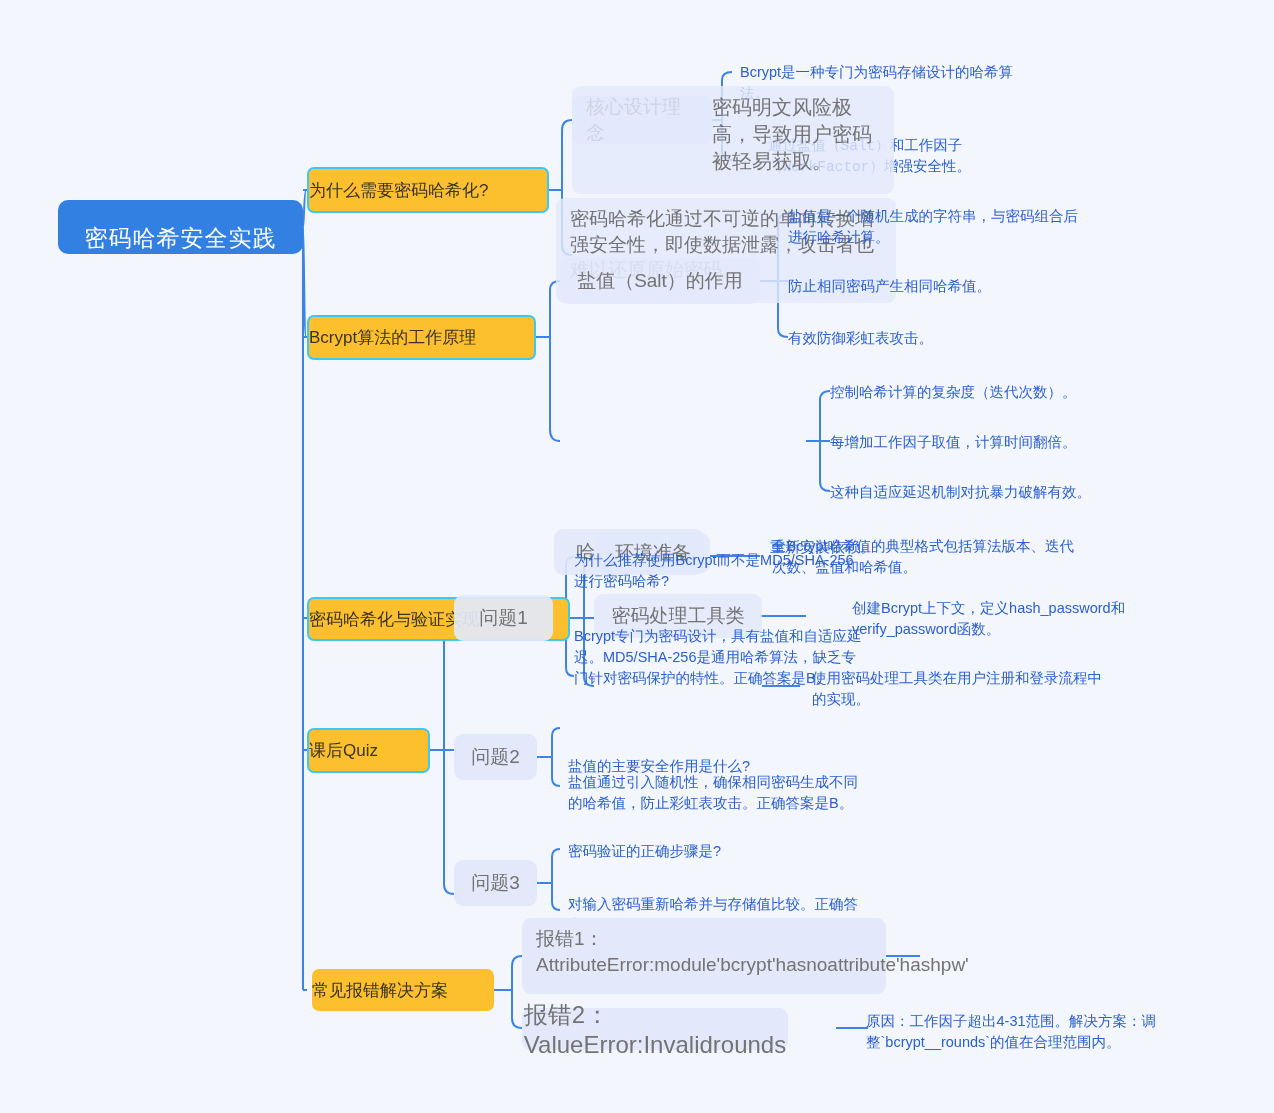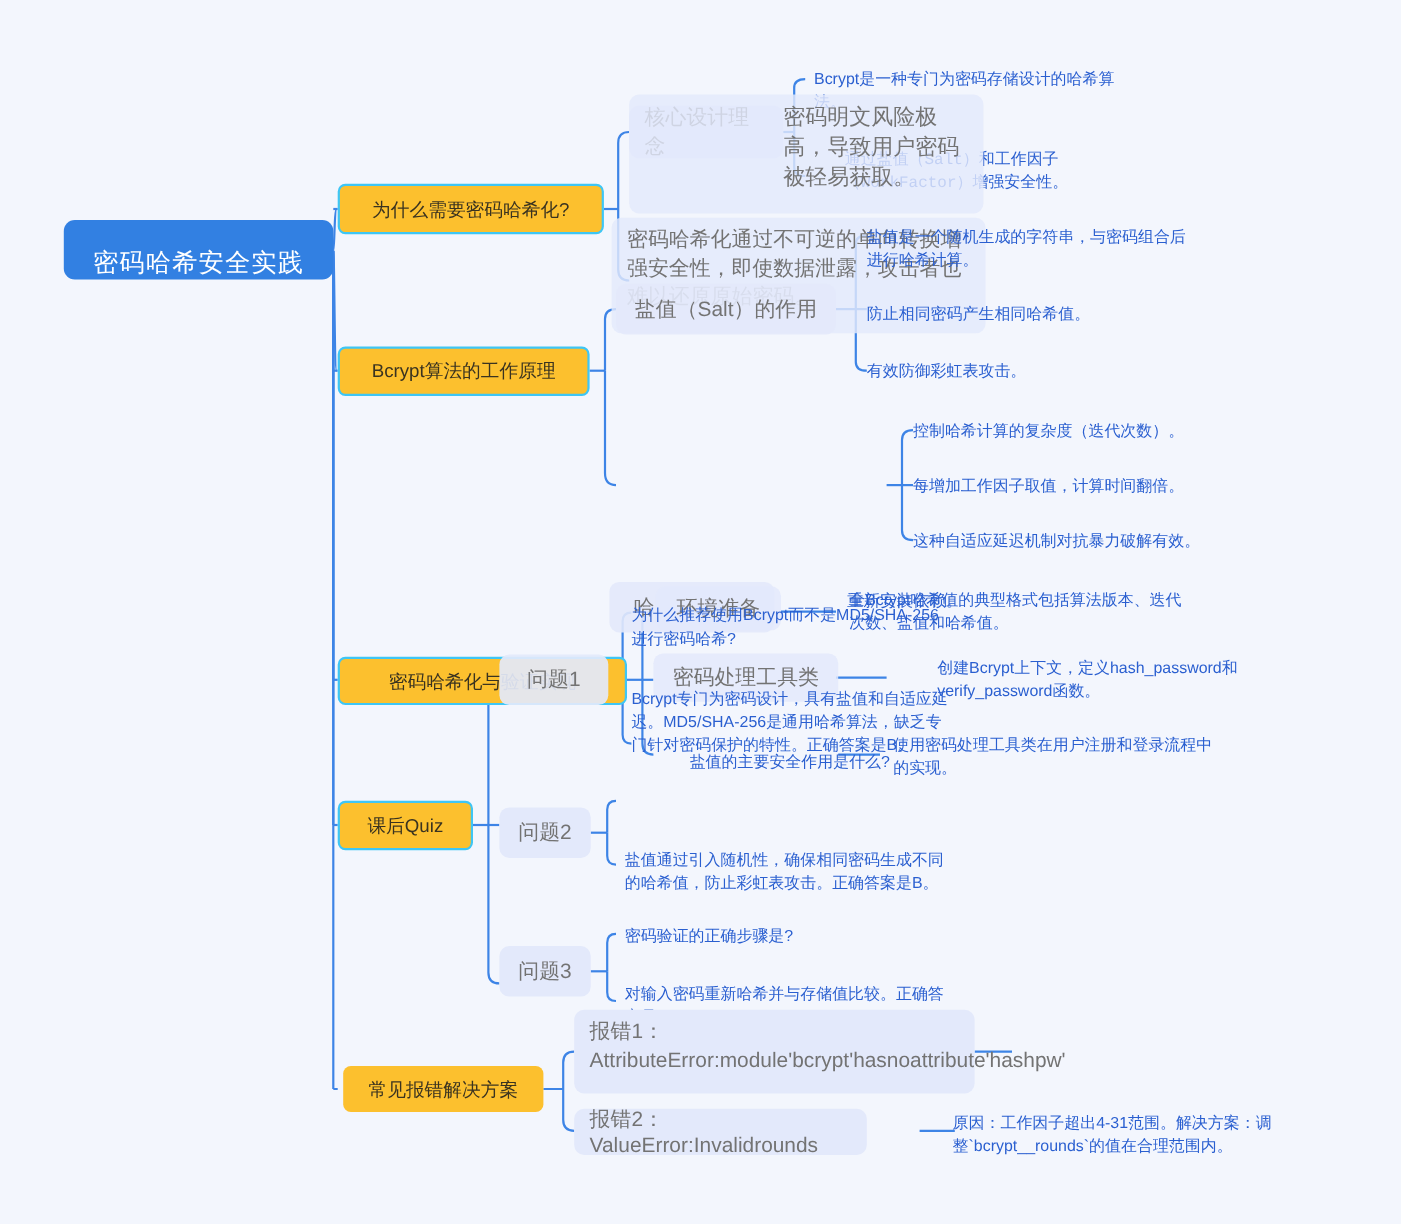--- a/index.html
+++ b/index.html
@@ -22,21 +22,21 @@
     font-size:23px;
     display:flex;align-items:center;justify-content:center;
     letter-spacing:1px;
   }
   
   .n-topic{
     background:#fcc02e;color:#3a3320;
     border:2px solid #3ec6f5;
     border-radius:7px;
     font-size:17px;
-    display:flex;align-items:center;justify-content:center;
+    display:flex;align-items:center;
     white-space:nowrap;
   }
   .n-topic.noborder{border:none;}
 
   
   .n-sub{
     background:#e3e9fb;color:#737373;
     border-radius:9px;
     font-size:19px;
     display:flex;align-items:center;justify-content:center;
@@ -248,21 +248,21 @@
   </div>
 
   <div class="leaf" style="left:574px;top:626px;width:290px;">
     <span>Bcrypt专门为密码设计，具有盐值和自适应延迟。MD5/SHA-256是通用哈希算法，缺乏专门针对密码保护的特性。正确答案是B。</span>
   </div>
 
   <div class="node n-sub" style="left:454px;top:734px;width:83px;height:46px;">
     <span>问题2</span>
   </div>
 
-  <div class="leaf" style="left:568px;top:683px;width:300px;text-align:center;">
+  <div class="leaf" style="left:568px;top:756px;width:300px;">
     <span>盐值的主要安全作用是什么?</span>
   </div>
 
   <div class="leaf" style="left:568px;top:772px;width:300px;">
     <span>盐值通过引入随机性，确保相同密码生成不同的哈希值，防止彩虹表攻击。正确答案是B。</span>
   </div>
 
   <div class="node n-sub" style="left:454px;top:860px;width:83px;height:46px;">
     <span>问题3</span>
   </div>
@@ -273,21 +273,21 @@
 
   <div class="leaf" style="left:568px;top:894px;width:300px;">
     <span>对输入密码重新哈希并与存储值比较。正确答案是C。</span>
   </div>
 
   <div class="node n-sub wrap" style="left:522px;top:918px;width:364px;height:76px;font-size:19px;">
     <span>报错1：AttributeError:module'bcrypt'hasnoattribute'hashpw'</span>
   </div>
 
 
-  <div class="node n-sub" style="left:522px;top:1008px;width:266px;height:42px;font-size:19px;">
+  <div class="node n-sub" style="left:522px;top:1008px;width:266px;height:42px;font-size:24px;">
     <span>报错2：ValueError:Invalidrounds</span>
   </div>
 
   <div class="leaf" style="left:866px;top:1011px;width:300px;">
     <span>原因：工作因子超出4-31范围。解决方案：调整`bcrypt__rounds`的值在合理范围内。</span>
   </div>
 
 </div>
 
 </body></html>

